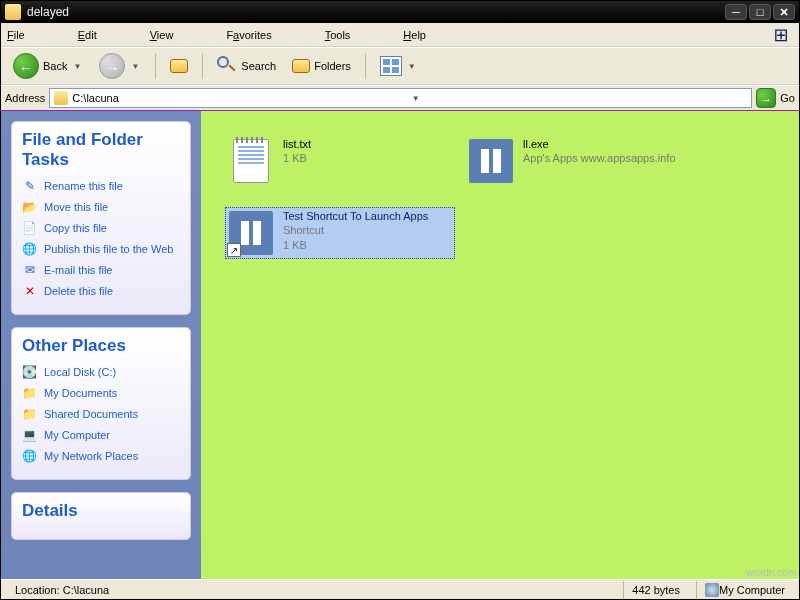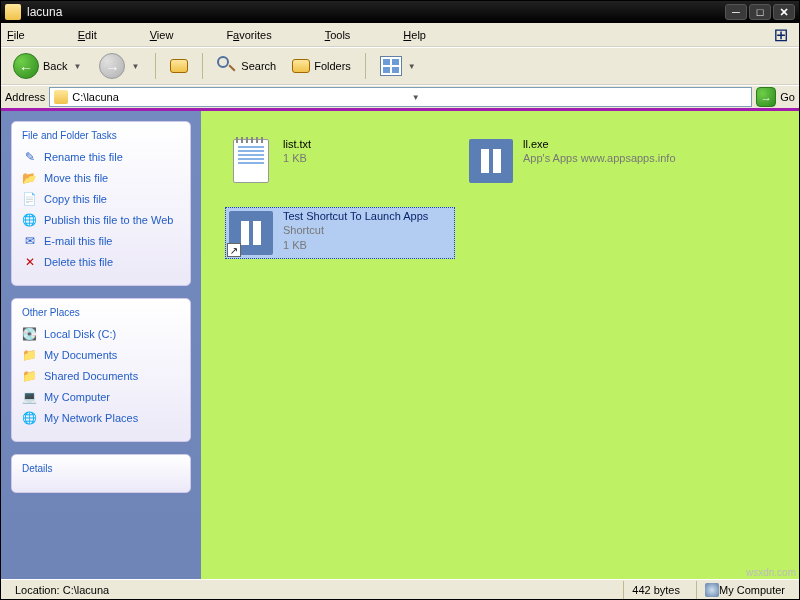--- a/index.html
+++ b/index.html
@@ -13,29 +13,29 @@
 .menubar .menu { margin-right: 14px; cursor: pointer; }
 .menubar .menu u { text-decoration: underline; }
 .menubar .logo { margin-left: auto; width: 24px; height: 22px; display:flex; align-items:center; justify-content:center; font-size:18px; color:#0a246a;}
 .toolbar { height: 38px; border-top: 1px solid #fff; border-bottom: 1px solid #d4d0c8; display: flex; align-items: center; padding: 0 6px; gap:4px; }
 .tb-btn { display: flex; align-items: center; padding: 3px 6px; border-radius: 3px; cursor: pointer; gap:4px;}
 .circle-btn { width: 26px; height: 26px; border-radius: 50%; display: flex; align-items: center; justify-content: center; color: #fff; font-size: 14px;}
 .back-c { background: radial-gradient(circle at 30% 30%,#6fcf4a,#2d8a1d); border:1px solid #2d7a1d;}
 .fwd-c { background: radial-gradient(circle at 30% 30%,#e0e0e0,#b0b0b0); border:1px solid #999;}
 .sep { width: 1px; height: 26px; background: #c0b890; margin:0 4px;}
 .drop { font-size:8px; padding:0 2px; color:#555;}
-.addressbar { height: 26px; display: flex; align-items: center; padding: 0 4px; border-top: 1px solid #fff; border-bottom: 3px solid #a21caf; gap:4px;}
+.addressbar { height: 26px; display: flex; align-items: center; padding: 0 4px; border-top: 1px solid #fff; border-bottom: 1px solid #a21caf; gap:4px;}
 .addr-input { flex: 1; height: 20px; border: 1px solid #7f9db9; background: #fff; display:flex; align-items:center; padding:0 4px; gap:4px;}
 .addr-input .folder-sm { width:14px; height:14px; background: linear-gradient(#ffe79c,#f0c24b); border-radius:2px;}
 .addr-input span { flex:1; }
 .go-btn { width:20px; height:20px; background: radial-gradient(circle at 30% 30%,#6fcf4a,#2d8a1d); border-radius:4px; display:flex; align-items:center; justify-content:center; color:#fff; border:1px solid #2d7a1d;}
 .content { flex:1; display:flex; overflow:hidden;}
 .sidebar { width: 200px; background: linear-gradient(#738ac0,#6f85b8); padding: 10px 0 0 0; overflow-y:auto;}
 .panel { background: linear-gradient(#fff,#ece9f8); margin: 0 10px 12px 10px; border-radius: 5px; padding: 8px 10px 10px 10px; border:1px solid #d0c8e8;}
-.panel-title { color: #215dc6; font-size: 10px; font-weight: normal; margin-bottom: 8px; cursor:pointer;}
+.panel-title { color: #215dc6; font-size: 17px; font-weight: bold; margin-bottom: 8px; cursor:pointer;}
 .panel-item { display: flex; align-items: center; margin-bottom: 5px; color: #215dc6; cursor: pointer; gap:6px;}
 .panel-item .ico { width:16px; height:16px; display:flex; align-items:center; justify-content:center; font-size:12px;}
 .main { flex:1; background:#bef264; padding: 24px; display:flex; flex-wrap:wrap; align-content:flex-start; gap:20px 10px;}
 .file-tile { width: 230px; display:flex; gap:8px; padding:2px; cursor:pointer;}
 .file-tile.selected { background:#b3cdf2; border:1px dotted #1b4da8; padding:1px;}
 .file-tile.selected .fname { color:#0a246a;}
 .thumb { width:48px; height:48px; display:flex; align-items:center; justify-content:center; position:relative;}
 .txt-icon { width:36px; height:44px; background:#fff; border:1px solid #999; border-radius:2px; position:relative;}
 .txt-icon::before { content:""; position:absolute; top:6px; left:4px; right:4px; height:2px; background:#8ab4e8; box-shadow: 0 4px 0 #8ab4e8,0 8px 0 #8ab4e8,0 12px 0 #8ab4e8,0 16px 0 #8ab4e8;}
 .txt-icon .spiral { position:absolute; top:-3px; left:2px; right:2px; height:6px; background: repeating-linear-gradient(90deg,#888 0,#888 2px,transparent 2px,transparent 5px);}
@@ -59,21 +59,21 @@
 .search-icon .lens { position:absolute; top:0; left:0; width:12px; height:12px; border:2px solid #5070a0; border-radius:50%;}
 .search-icon .handle { position:absolute; top:11px; left:11px; width:8px; height:2px; background:#a06830; transform:rotate(45deg);}
 </style>
 </head>
 <body>
 
 <div class="window">
 
   <div class="titlebar">
     <div class="folder-ico"></div>
-    <div class="title-text">lacuna</div>
+    <div class="title-text">delayed</div>
     <div class="winbtn">─</div>
     <div class="winbtn">□</div>
     <div class="winbtn">✕</div>
   </div>
 
   <div class="menubar">
     <span class="menu"><u>F</u><span></span>ile</span>
     <span class="menu"><u>E</u>dit</span>
     <span class="menu"><u>V</u>iew</span>
     <span class="menu">F<u>a</u>vorites</span>

